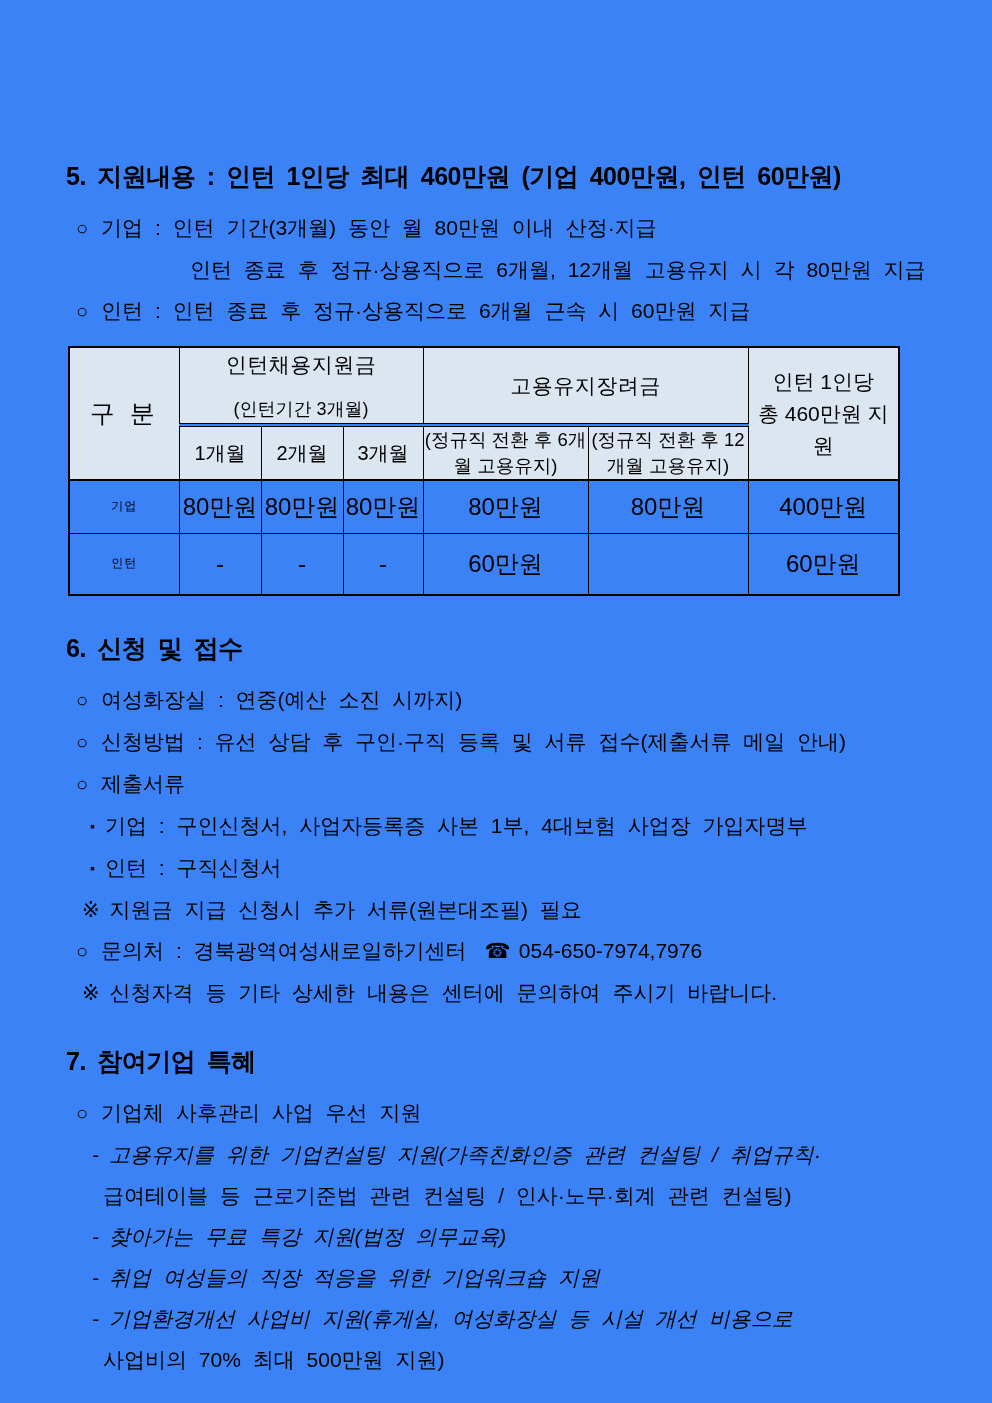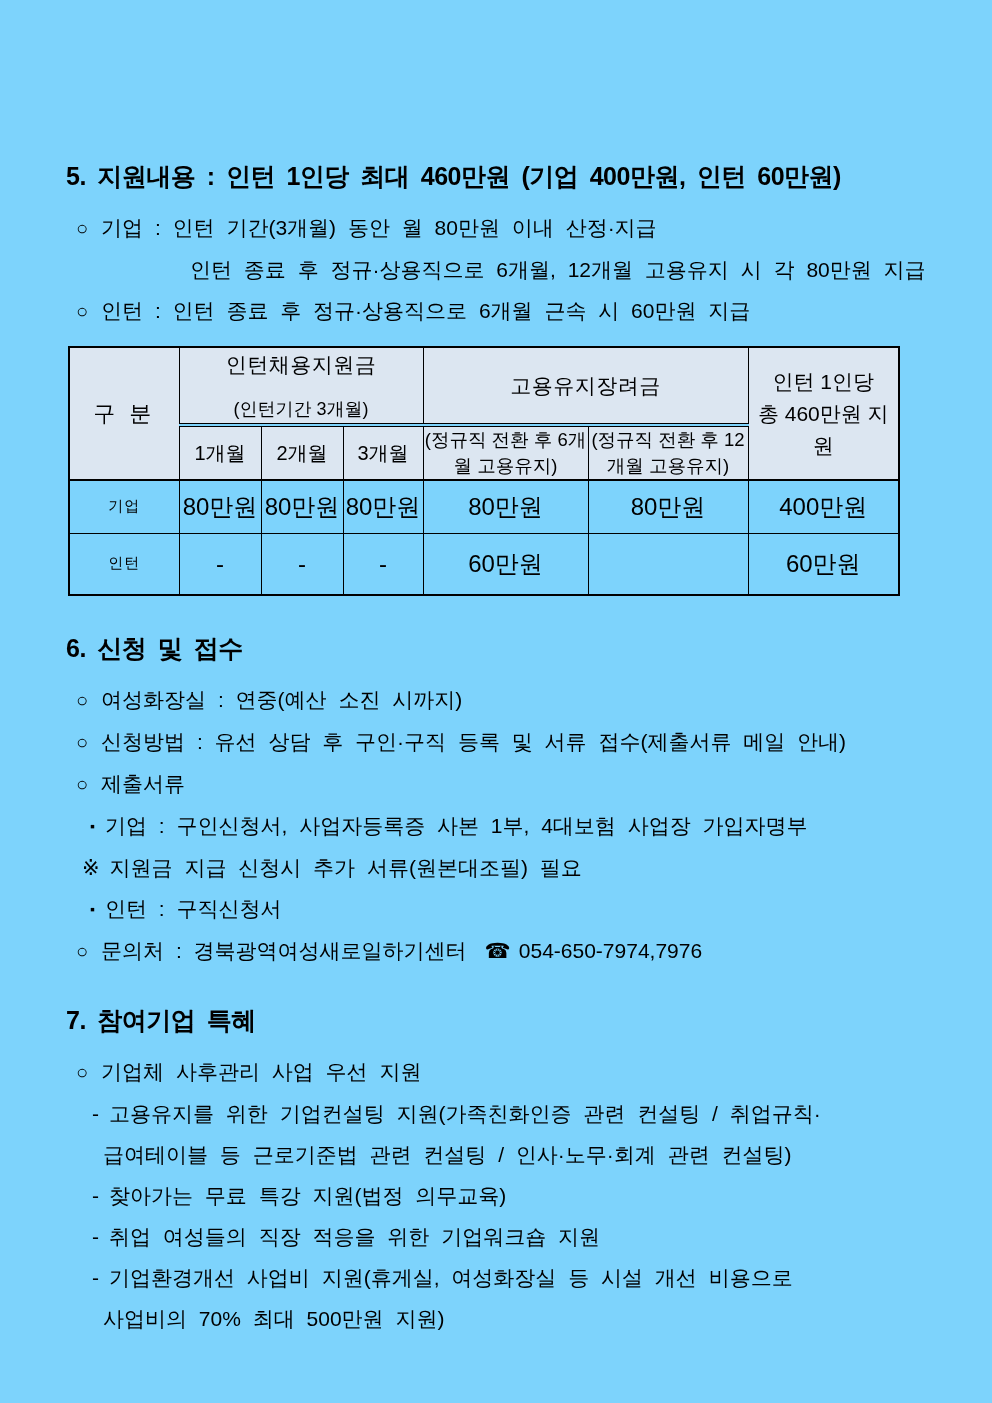--- a/index.html
+++ b/index.html
@@ -7,21 +7,21 @@
     padding: 0;
     background: #ffffff;
     font-family: "Liberation Sans", "DejaVu Sans", sans-serif;
     color: #000000;
   }
   .page {
     position: relative;
     width: 992px;
     height: 1403px;
     margin: 0 auto;
-    background: #7dd3fc;
+    background: #3b82f6;
     box-sizing: border-box;
     padding: 160px 40px 0 66px;
     overflow: hidden;
   }
   
   .section-heading {
     font-size: 25px;
     font-weight: 900;
     letter-spacing: -0.5px;
     word-spacing: 5px;
@@ -38,21 +38,21 @@
     white-space: nowrap;
   }
   .line .bullet { display: inline-block; }
   .l-circle { padding-left: 10px; }
   .l-circle .bullet { margin-right: 13px; font-size: 20px; }
   .l-cont5  { padding-left: 124px; }
   .l-square { padding-left: 24px; }
   .l-square .bullet { margin-right: 10px; font-size: 14px; vertical-align: 2px; }
   .l-ref    { padding-left: 16px; }
   .l-ref .bullet { margin-right: 10px; }
-  .l-dash   { padding-left: 26px; }
+  .l-dash   { padding-left: 26px; font-style: italic; }
   .l-dash .bullet { margin-right: 10px; }
   .l-dashcont { padding-left: 37px; }
   .phone-glyph { margin: 0 8px 0 18px; }
   
   table.support {
     border-collapse: collapse;
     table-layout: fixed;
     width: 830px;
     margin: 14px 0 0 2px;
     border: 2px solid #000;
@@ -64,38 +64,38 @@
     font-weight: normal;
     overflow: hidden;
   }
   .hd { background: #dce6f1; }
   .row-h1 { height: 78px; }
   .row-h2 { height: 48px; border-radius: 6px; }
   .row-b1 { height: 53px; }
   .row-b2 { height: 62px; }
   .cell-gubun {
     font-weight: bold;
-    font-size: 22px;
+    font-size: 25px;
     letter-spacing: 4px;
     border-bottom-width: 2px !important;
   }
   .cell-group { border-bottom: 4px double #000 !important; }
   .t-main { font-weight: normal; font-size: 21px; letter-spacing: 0.5px; }
   .t-sub  { font-size: 18px; margin-top: 18px; }
   .cell-total {
     font-weight: bold;
     font-size: 21px;
     border-bottom-width: 2px !important;
     line-height: 32px;
   }
   .cell-month { font-size: 20px; border-bottom: 2px solid #000 !important; }
   .cell-ret   { font-size: 18.5px; line-height: 26px; border-bottom: 2px solid #000 !important;
                 white-space: normal; padding: 0 6px; }
   .cell-body  { font-size: 24px; }
-  .cell-label { font-size: 15px; letter-spacing: 1px; margin-top: 44px; }
+  .cell-label { font-size: 12px; letter-spacing: 1px; margin-top: 44px; }
 </style>
 </head>
 <body>
 
 <div class="page">
 
   <h2 class="section-heading">5. 지원내용 : 인턴 1인당 최대 460만원 (기업 400만원, 인턴 60만원)</h2>
 
   <div class="line l-circle">
     <span class="bullet">○</span><span>기업 : 인턴 기간(3개월) 동안 월 80만원 이내 산정·지급</span>
@@ -165,28 +165,31 @@
   </div>
   <div class="line l-circle">
     <span class="bullet">○</span><span>신청방법 : 유선 상담 후 구인·구직 등록 및 서류 접수(제출서류 메일 안내)</span>
   </div>
   <div class="line l-circle">
     <span class="bullet">○</span><span>제출서류</span>
   </div>
   <div class="line l-square">
     <span class="bullet">▪</span><span>기업 : 구인신청서, 사업자등록증 사본 1부, 4대보험 사업장 가입자명부</span>
   </div>
+  <div class="line l-square">
+    <span class="bullet">▪</span><span>인턴 : 구직신청서</span>
+  </div>
   <div class="line l-ref">
     <span class="bullet">※</span><span>지원금 지급 신청시 추가 서류(원본대조필) 필요</span>
   </div>
-  <div class="line l-square">
-    <span class="bullet">▪</span><span>인턴 : 구직신청서</span>
-  </div>
   <div class="line l-circle">
     <span class="bullet">○</span><span>문의처 : 경북광역여성새로일하기센터</span><span class="phone-glyph">☎</span><span>054-650-7974,7976</span>
+  </div>
+  <div class="line l-ref">
+    <span class="bullet">※</span><span>신청자격 등 기타 상세한 내용은 센터에 문의하여 주시기 바랍니다.</span>
   </div>
 
   <h2 class="section-heading mt-sec7">7. 참여기업 특혜</h2>
 
   <div class="line l-circle">
     <span class="bullet">○</span><span>기업체 사후관리 사업 우선 지원</span>
   </div>
   <div class="line l-dash">
     <span class="bullet">-</span><span>고용유지를 위한 기업컨설팅 지원(가족친화인증 관련 컨설팅 / 취업규칙·</span>
   </div>

